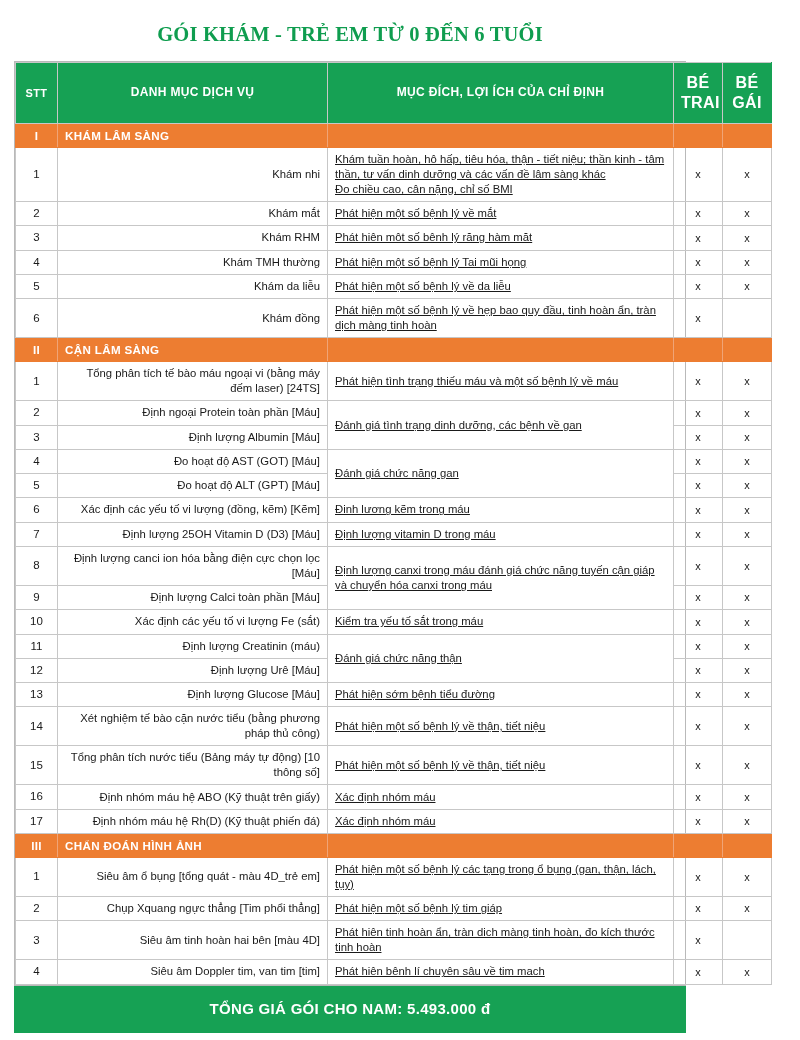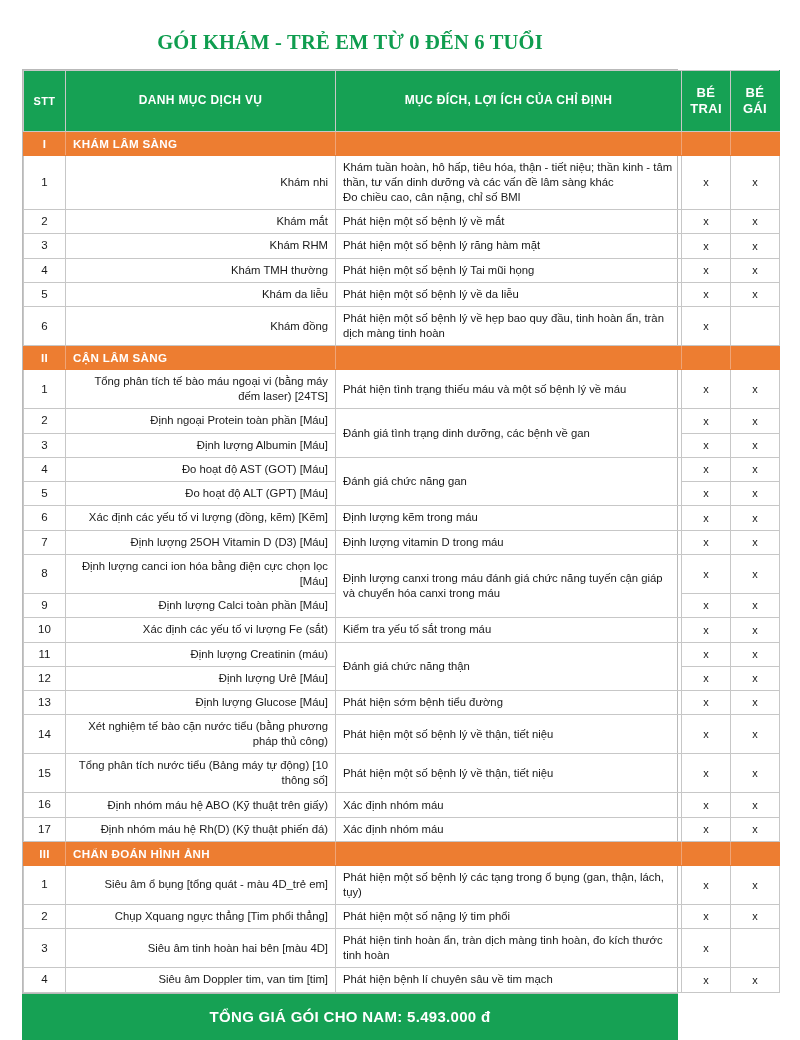--- a/index.html
+++ b/index.html
@@ -7,21 +7,21 @@
   body{
     width:800px;height:1040px;
     background:#ffffff;
     font-family:"Liberation Sans","DejaVu Sans",sans-serif;
     -webkit-font-smoothing:antialiased;
     overflow:hidden;
   }
   .page{
     width:700px;height:1040px;
     box-sizing:border-box;
-    padding:8px;
+    padding:0;
     position:relative;
   }
 
   
   .title-block{
     text-align:center;
     padding:22px 10px 8px 10px;
   }
   .title-line{
     font-family:"Liberation Serif","DejaVu Serif",serif;
@@ -67,40 +67,40 @@
     font-weight:bold;
     letter-spacing:0.35px;
     text-align:center;
     height:52px;
     border-color:#16A154;
     border-right:1px solid #55bd84;
     padding:4px 4px;
   }
   thead th:last-child{border-right:1px solid #16A154;}
   thead th.h-stt{font-size:11px;}
-  thead th.h-sex{line-height:1.25;font-size:13px;}
+  thead th.h-sex{line-height:1.25;font-size:16px;}
 
   tr.section td{
     background:#ED7D31;
     color:#ffffff;
     font-weight:bold;
     font-size:11.6px;
     letter-spacing:0.35px;
     height:19px;
     padding:2px 7px;
     border-color:#ED7D31;
     border-right:1px solid #f0a476;
   }
   tr.section td.sec-num{text-align:center;}
   tr.section td.sec-blank{border-right:1px solid #f0a476;}
   tr.section td:last-child{border-right:1px solid #ED7D31;}
 
   td.stt{text-align:center;font-size:11.5px;}
   td.svc{text-align:right;}
-  td.purpose{text-align:left;}
+  td.purpose{text-align:left;text-decoration:underline;}
   td.mark{text-align:center;font-size:11px;}
 
   
   .footer{
     margin:0 14px 0 14px;
     background:#16A154;
     color:#ffffff;
     text-align:center;
     padding:12px 10px 14px 10px;
     box-sizing:border-box;
@@ -329,21 +329,21 @@
           <tr>
             <td class="stt">1</td>
             <td class="svc">Siêu âm ổ bụng [tổng quát - màu 4D_trẻ em]</td>
             <td class="purpose">Phát hiện một số bệnh lý các tạng trong ổ bụng (gan, thận, lách, tụy)</td>
             <td class="mark">x</td>
             <td class="mark">x</td>
           </tr>
           <tr>
             <td class="stt">2</td>
             <td class="svc">Chụp Xquang ngực thẳng [Tim phổi thẳng]</td>
-            <td class="purpose">Phát hiện một số nặng lý tim phổi</td>
+            <td class="purpose">Phát hiện một số bệnh lý tim giáp</td>
             <td class="mark">x</td>
             <td class="mark">x</td>
           </tr>
           <tr>
             <td class="stt">3</td>
             <td class="svc">Siêu âm tinh hoàn hai bên [màu 4D]</td>
             <td class="purpose">Phát hiện tinh hoàn ẩn, tràn dịch màng tinh hoàn, đo kích thước tinh hoàn</td>
             <td class="mark">x</td>
             <td class="mark"></td>
           </tr>

